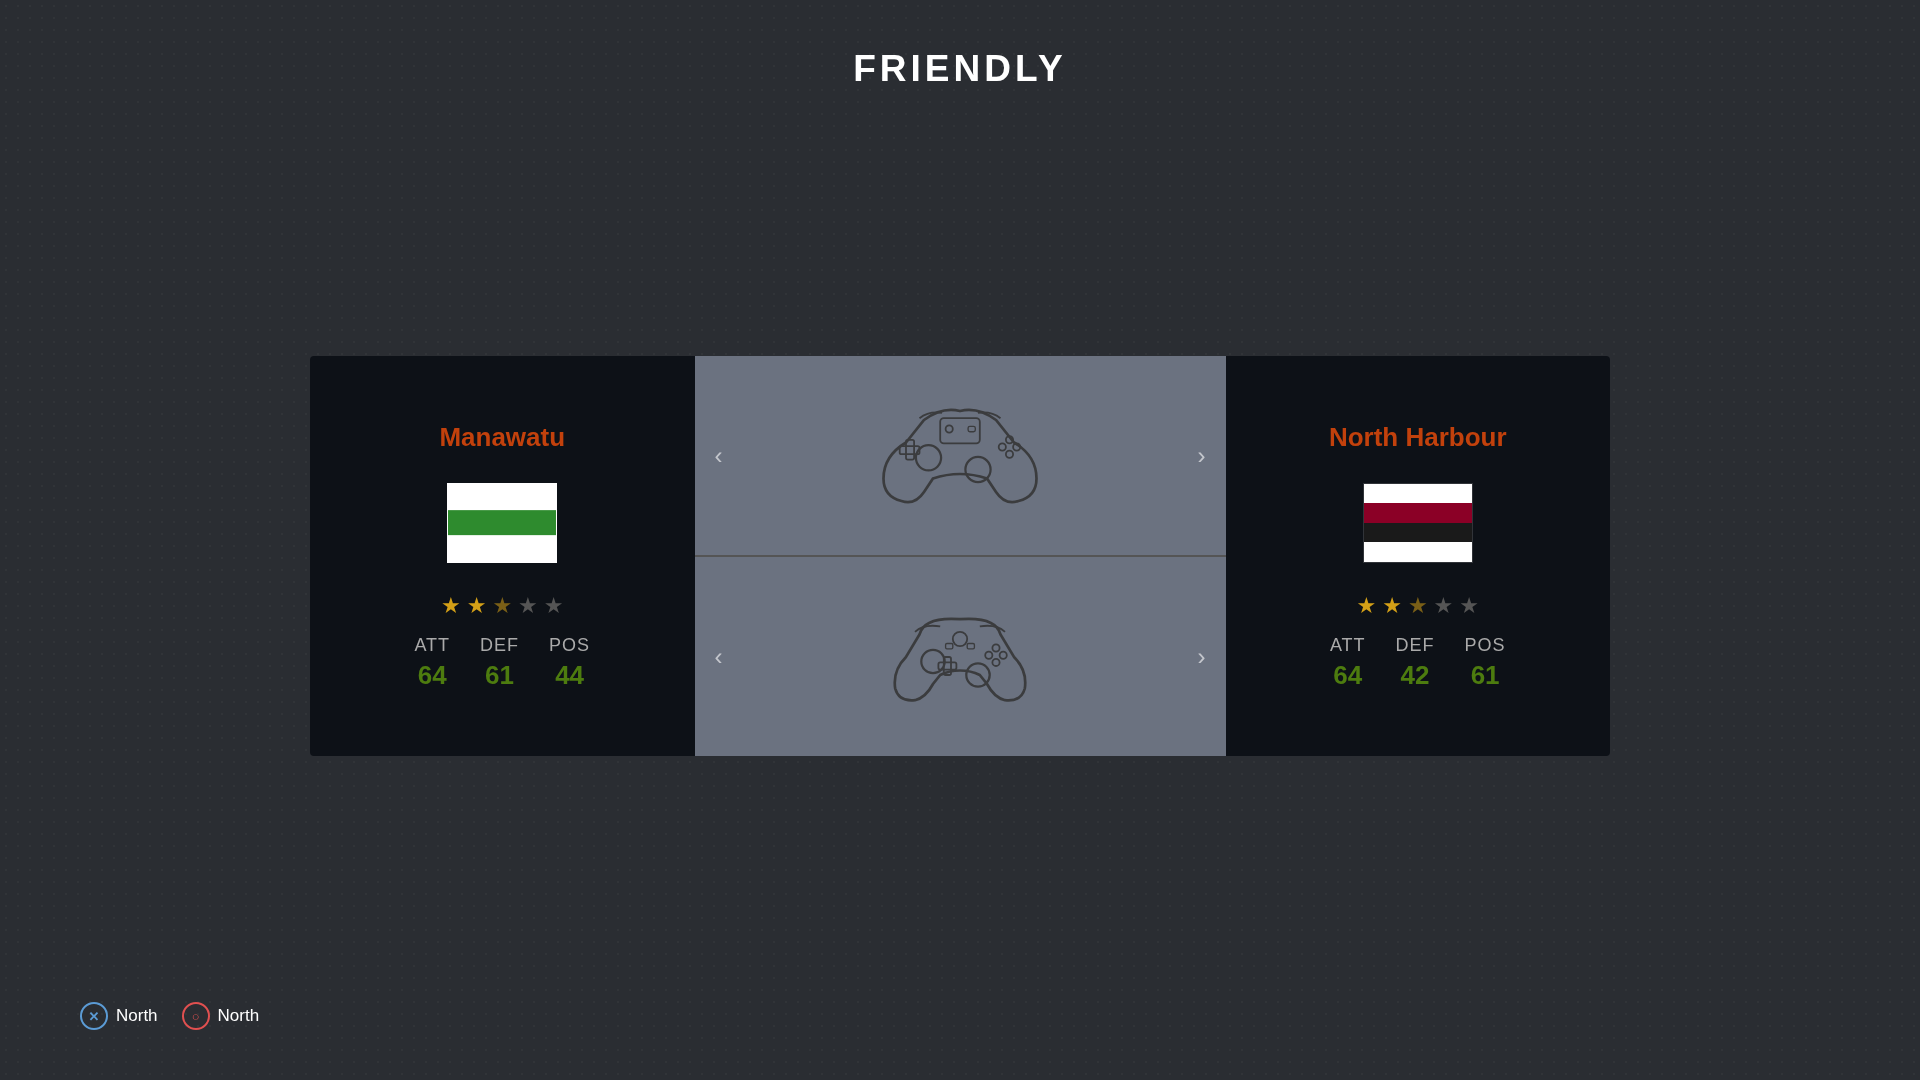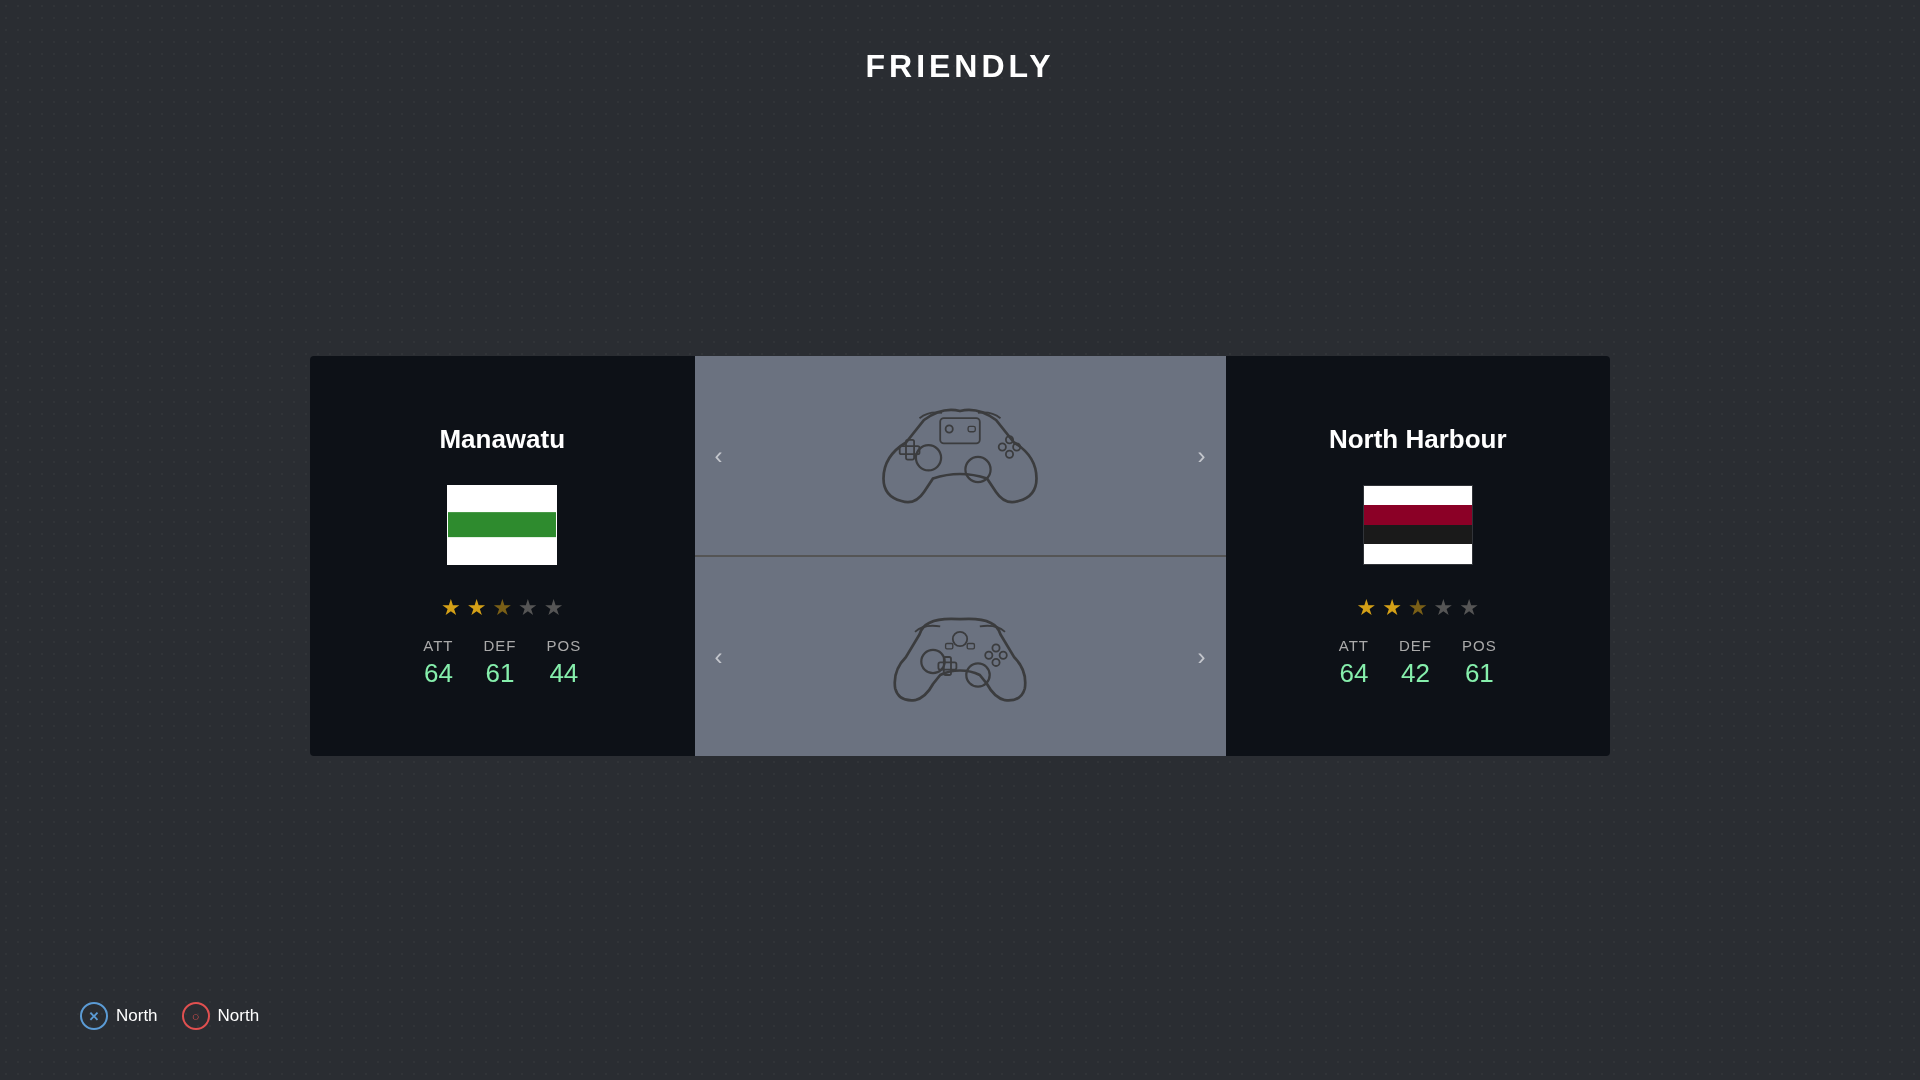--- a/index.html
+++ b/index.html
@@ -13,21 +13,21 @@
       background-size: 12px 12px;
       font-family: 'Arial', sans-serif;
       color: white;
       overflow: hidden;
       position: relative;
     }
 
     .page-title {
       text-align: center;
       padding-top: 48px;
-      font-size: 32px;
+      font-size: 37px;
       font-weight: 700;
       letter-spacing: 4px;
       color: #ffffff;
     }
 
     .main-container {
       display: flex;
       justify-content: center;
       align-items: center;
       position: absolute;
@@ -57,21 +57,21 @@
     }
 
     .team-card.right {
       border-radius: 0 4px 4px 0;
       justify-content: center;
     }
 
     .team-name {
       font-size: 26px;
       font-weight: 700;
-      color: #ffffff;
+      color: #c2410c;
       margin-bottom: 30px;
       text-align: center;
     }
 
     .team-flag {
       width: 110px;
       height: 80px;
       margin-bottom: 30px;
       border: 1px solid rgba(255,255,255,0.15);
     }
@@ -105,30 +105,30 @@
       align-items: flex-start;
     }
 
     .stat-item {
       display: flex;
       flex-direction: column;
       align-items: center;
     }
 
     .stat-label {
-      font-size: 15px;
+      font-size: 18px;
       color: #aaa;
       letter-spacing: 1px;
       margin-bottom: 4px;
     }
 
     .stat-value {
       font-size: 26px;
-      font-weight: 400;
-      color: #86efac;
+      font-weight: 700;
+      color: #4d7c0f;
     }
 
     
     .center-panel {
       width: 540px;
       height: 400px;
       display: flex;
       flex-direction: column;
       background-color: #6b7280;
     }

